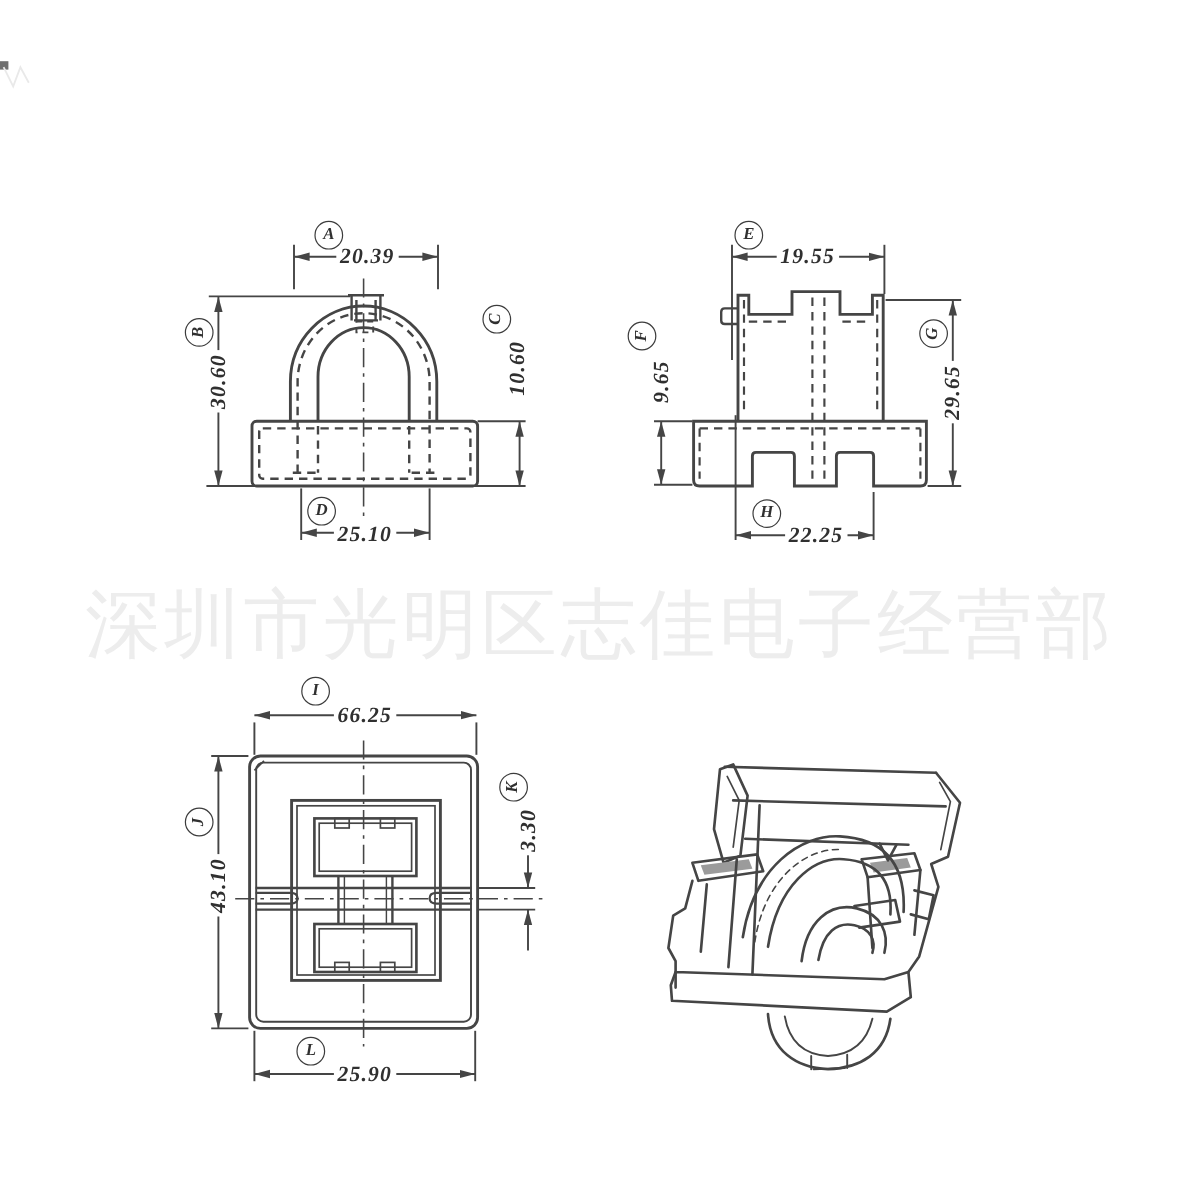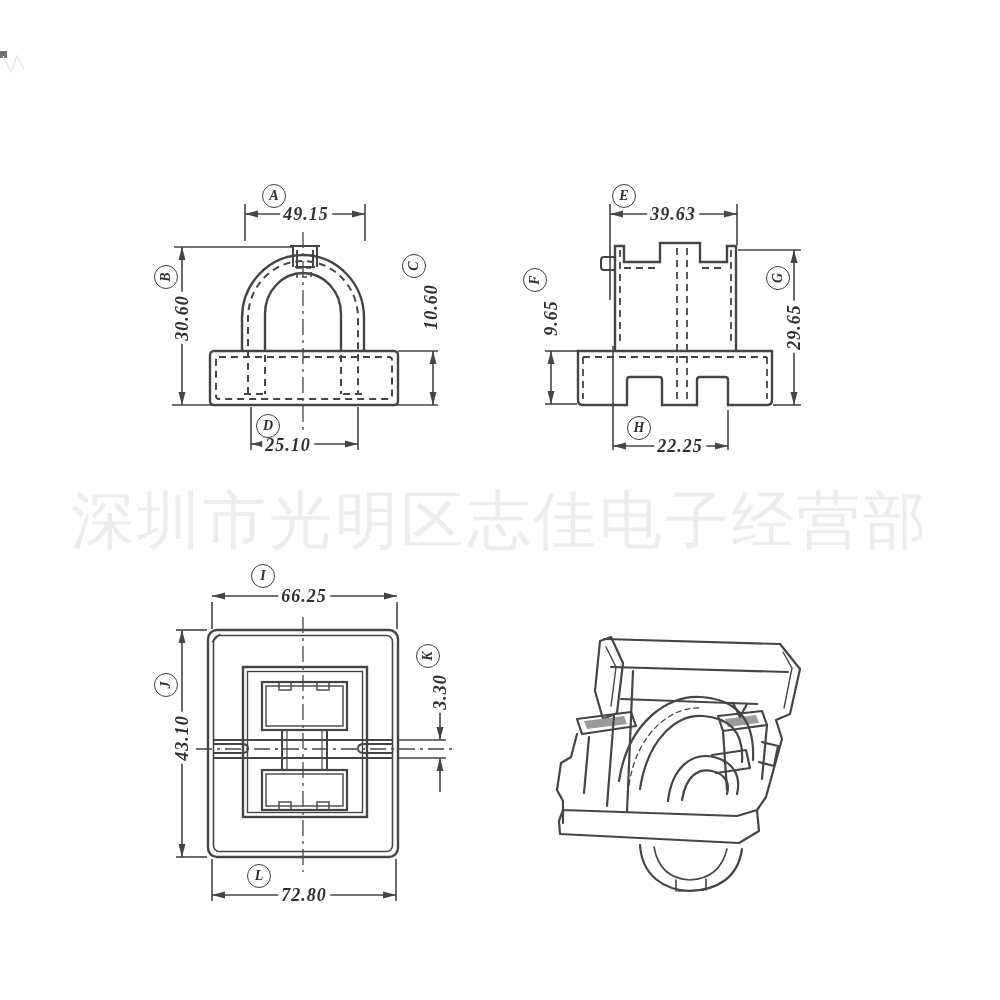--- a/index.html
+++ b/index.html
@@ -175,41 +175,41 @@
       <path d="M563,810 L737,816 M560,834 L739,843 M563,810 L559,821 L560,834 M737,816 L757,810 M739,843 L759,831 L757,810"></path>
       <path d="M640,845 C642,876 664,890 690,891 C717,890 738,878 742,849"></path>
       <path stroke-width="1.6" d="M654,847 C658,870 672,879 690,880 C709,879 722,870 727,849"></path>
       <path stroke-width="1.6" d="M676,880 L676,891 M706,879 L706,890 M678,891 L704,890"></path>
     </g>
   </svg>
 
   <div class="dimc" style="left:274px;top:196px">
       <span>A</span>
     </div>
-  <div class="dimv" style="left:306px;top:214px">49.15</div>
+  <div class="dimv" style="left:306px;top:214px">20.39</div>
 
   <div class="dimc rot" style="left:166px;top:277px">
       <span>B</span>
     </div>
   <div class="dimv rot" style="left:182px;top:318px">30.60</div>
 
   <div class="dimc rot" style="left:414px;top:266px">
       <span>C</span>
     </div>
   <div class="dimv rot" style="left:431px;top:307px">10.60</div>
 
   <div class="dimc" style="left:268px;top:426px">
       <span>D</span>
     </div>
-  <div class="dimv" style="left:288px;top:445px">25.10</div>
+  <div class="dimv" style="left:304px;top:445px">25.10</div>
 
   <div class="dimc" style="left:624px;top:196px">
       <span>E</span>
     </div>
-  <div class="dimv" style="left:673px;top:214px">39.63</div>
+  <div class="dimv" style="left:673px;top:214px">19.55</div>
 
   <div class="dimc rot" style="left:535px;top:280px">
       <span>F</span>
     </div>
   <div class="dimv rot" style="left:551px;top:318px">9.65</div>
 
   <div class="dimc rot" style="left:778px;top:278px">
       <span>G</span>
     </div>
   <div class="dimv rot" style="left:794px;top:327px">29.65</div>
@@ -230,15 +230,15 @@
   <div class="dimv rot" style="left:182px;top:738px">43.10</div>
 
   <div class="dimc rot" style="left:428px;top:656px">
       <span>K</span>
     </div>
   <div class="dimv rot" style="left:440px;top:692px">3.30</div>
 
   <div class="dimc" style="left:259px;top:876px">
       <span>L</span>
     </div>
-  <div class="dimv" style="left:304px;top:895px">72.80</div>
+  <div class="dimv" style="left:304px;top:895px">25.90</div>
 
 </div>
 
 </body></html>

